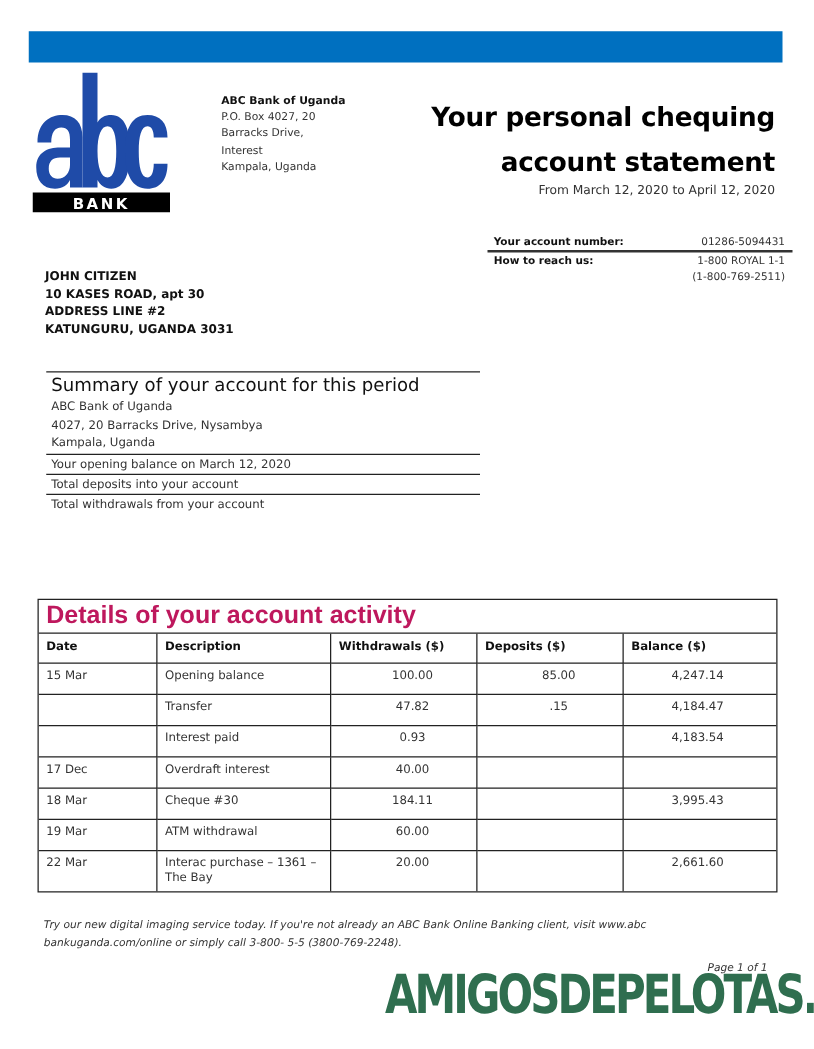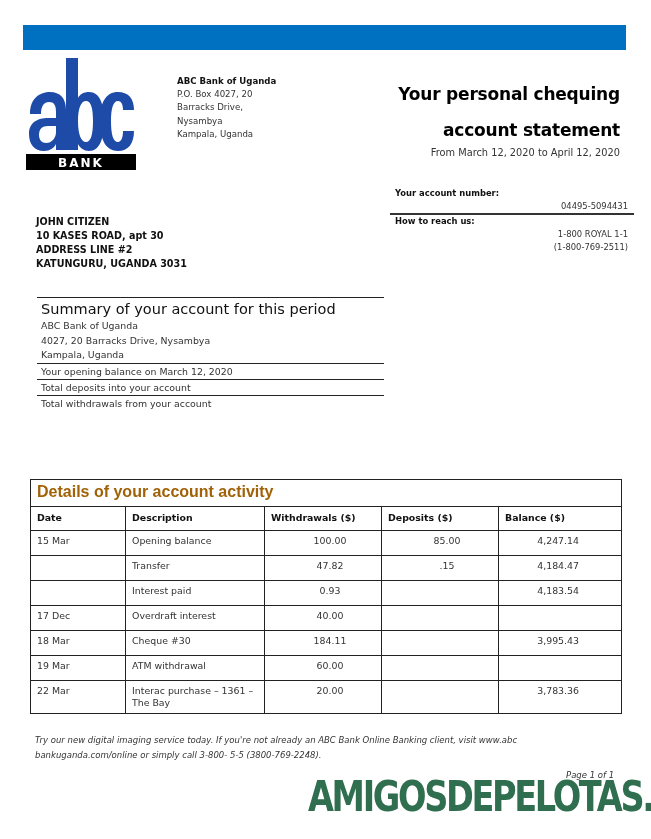--- a/index.html
+++ b/index.html
@@ -2,35 +2,35 @@
 <html><head>
 <meta charset="utf-8">
 <style>
   html, body { margin:0; padding:0; background:#fff; }
   body { width:651px; height:839px; position:relative; overflow:hidden; font-family:"DejaVu Sans", sans-serif; color:#222; }
   .abs { position:absolute; }
   .topbar { left:23px; top:25px; width:603px; height:25px; background:#0070c0; }
   .logo { left:26px; top:58px; width:110px; height:112px; }
   .bankinfo { left:177px; top:75px; font-size:8.6px; line-height:13.2px; color:#333; }
   .bankinfo .name { font-weight:bold; color:#111; }
-  .title { right:31px; top:76px; text-align:right; font-size:17px; font-weight:bold; line-height:36px; color:#000; letter-spacing:-0.2px; }
+  .title { right:31px; top:76px; text-align:right; font-size:21px; font-weight:bold; line-height:36px; color:#000; letter-spacing:-0.2px; }
   .period { right:31px; top:147px; font-size:9.8px; color:#333; }
   .acct { left:390px; top:187px; width:244px; font-size:8.4px; color:#333; }
-  .acct .row { display:flex; justify-content:space-between; padding:0 6px 0 5px; line-height:13px;flex-direction:column; }
+  .acct .row { display:flex; justify-content:space-between; padding:0 6px 0 5px; line-height:13px; }
   .acct .row1 { border-bottom:2px solid #333; }
   .acct .lbl { font-weight:bold; color:#111; }
   .acct .val { text-align:right; }
   .customer { left:36px; top:215px; font-size:9.6px; font-weight:bold; line-height:14px; color:#111; }
   .summary { left:37px; top:297px; width:347px; font-size:9.4px; color:#333; }
   .summary .head { border-top:1.5px solid #222; padding:2px 0 0 4px; font-size:14.5px; font-weight:normal; color:#111; line-height:19px; }
   .summary .addr { padding-left:4px; line-height:14.5px; }
   .summary .srow { border-top:1.5px solid #222; padding-left:4px; line-height:15px; }
   .summary .srow.last { border-bottom:1.5px solid #222; font-weight:bold; color:#111; }
   .activity { left:30px; top:479px; width:590px; border:1px solid #222; font-size:9.4px; color:#333; }
-  .activity .ahead { font-family:"Liberation Sans", sans-serif; font-size:16px; font-weight:bold; padding:2px 6px; line-height:20px; height:22px; color:#a16207; border-bottom:1px solid #222; }
+  .activity .ahead { font-family:"Liberation Sans", sans-serif; font-size:20px; font-weight:bold; padding:2px 6px; line-height:20px; height:22px; color:#be185d; border-bottom:1px solid #222; }
   table { border-collapse:collapse; width:100%; }
   td, th { border:1px solid #222; vertical-align:top; padding:4px 6px; height:16px; line-height:12px; text-align:left; }
   th { font-weight:bold; color:#111; padding-top:5px; height:14px; }
   tr:first-child th { border-top:none; }
   td:first-child, th:first-child { border-left:none; }
   td:last-child, th:last-child { border-right:none; }
   tr:last-child td { border-bottom:none; }
   .c1 { width:82px; } .c2 { width:126px; } .c3 { width:104px; } .c4 { width:104px; }
   td.num { text-align:center;padding-left:20px; }
   td.bal { text-align:right; padding-right:42px; }
@@ -56,34 +56,34 @@
     </g>
     <rect x="0" y="96" width="110" height="16" fill="#000"></rect>
     <text x="55" y="109" text-anchor="middle" fill="#fff" font-family="DejaVu Sans, sans-serif" font-weight="bold" font-size="12" letter-spacing="2">BANK</text>
   </svg>
 </div>
 
 <div class="abs bankinfo">
   <div class="name">ABC Bank of Uganda</div>
   <div>P.O. Box 4027, 20</div>
   <div>Barracks Drive,</div>
-  <div>Nysambya</div>
+  <div>Interest</div>
   <div>Kampala, Uganda</div>
 </div>
 
 <div class="abs title">
   <div>Your personal chequing</div>
   <div>account statement</div>
 </div>
 <div class="abs period">From March 12, 2020 to April 12, 2020</div>
 
 <div class="abs acct">
   <div class="row row1">
     <span class="lbl">Your account number:</span>
-    <span class="val">04495-5094431</span>
+    <span class="val">01286-5094431</span>
   </div>
   <div class="row">
     <span class="lbl">How to reach us:</span>
     <span class="val">1-800 ROYAL 1-1</span>
   </div>
   <div class="row">
     <span></span>
     <span class="val">(1-800-769-2511)</span>
   </div>
 </div>
@@ -156,21 +156,21 @@
       <td>ATM withdrawal</td>
       <td class="num">60.00</td>
       <td class="num"></td>
       <td class="bal"></td>
     </tr>
     <tr>
       <td>22 Mar</td>
       <td>Interac purchase – 1361 – The Bay</td>
       <td class="num">20.00</td>
       <td class="num"></td>
-      <td class="bal">3,783.36</td>
+      <td class="bal">2,661.60</td>
     </tr>
   </tbody>
     </table>
 </div>
 
 <div class="abs promo">
   <div>Try our new digital imaging service today. If you're not already an ABC Bank Online Banking client, visit www.abc</div>
   <div>bankuganda.com/online or simply call 3-800- 5-5 (3800-769-2248).</div>
 </div>
 

